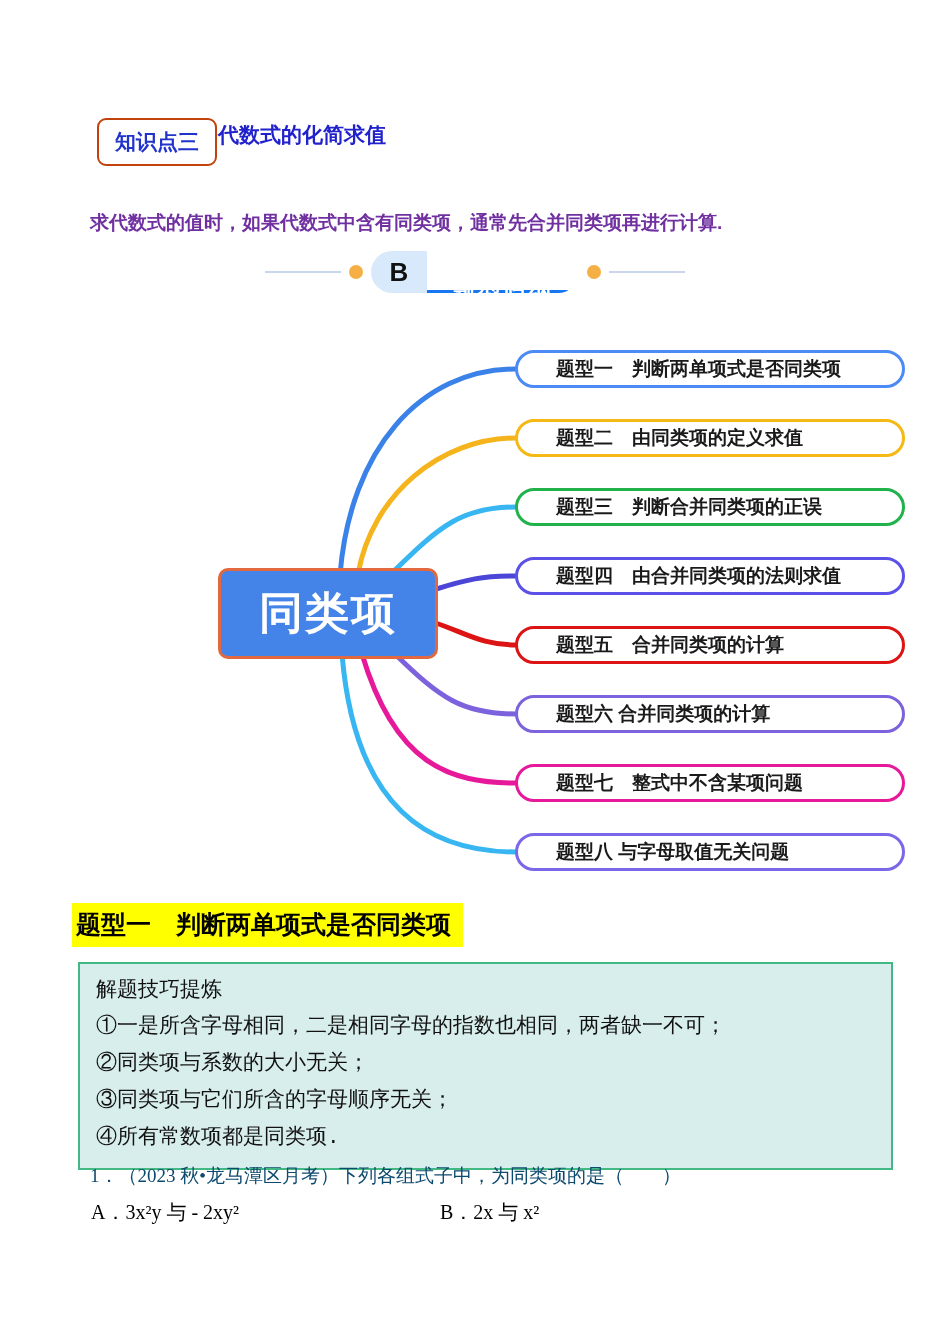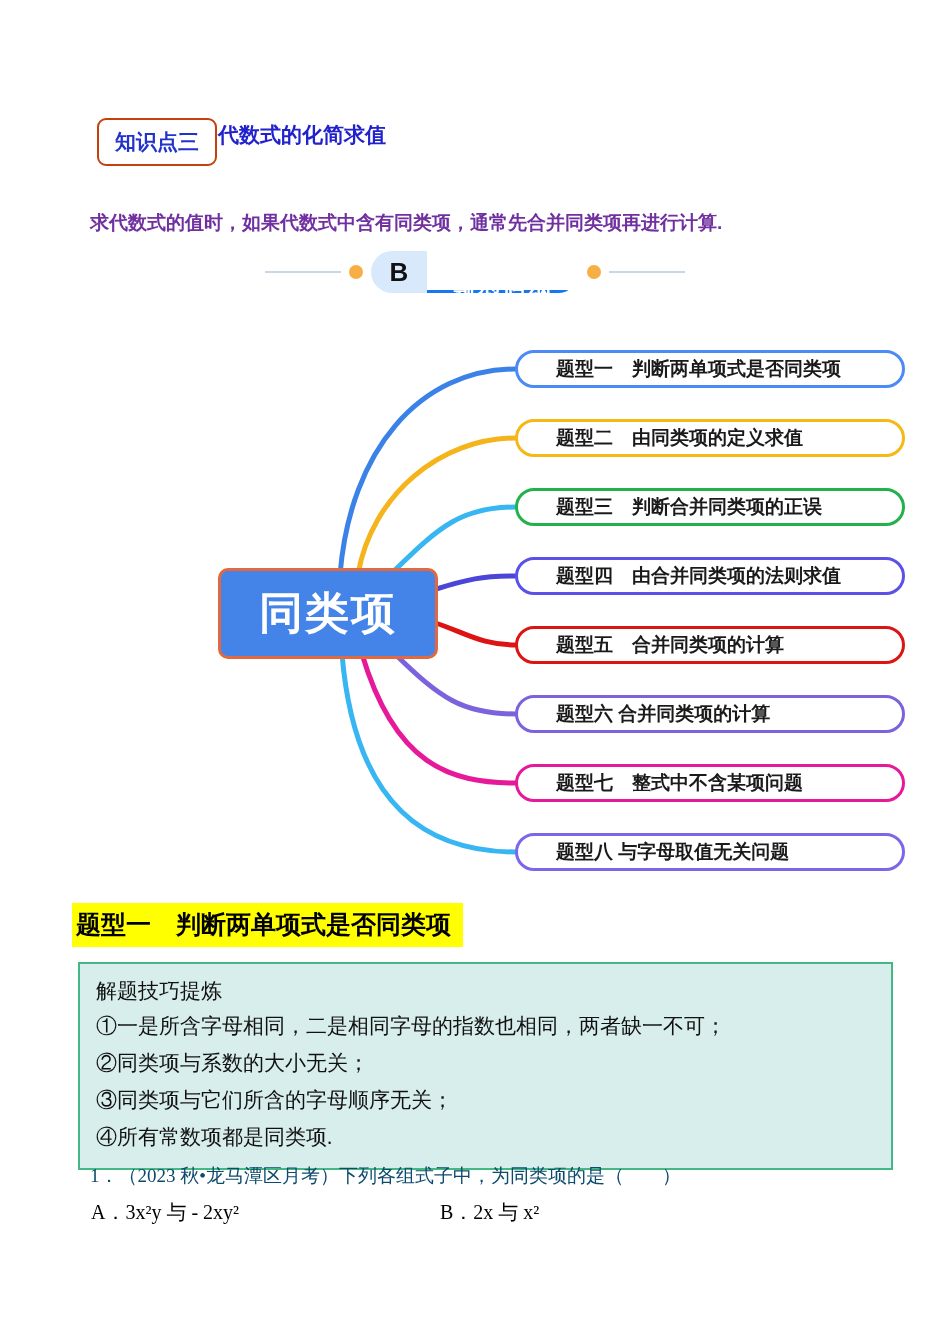--- a/index.html
+++ b/index.html
@@ -43,21 +43,21 @@
   .pill.p7{top:434px;border-color:#e6199a;}
   .pill.p8{top:503px;border-color:#7a68e8;}
 
   
   .sec-heading{position:absolute;left:72px;top:903px;background:#ffff00;color:#000;
                font-size:25px;font-weight:bold;padding:5px 12px 6px 4px;}
 
   
   .tips-box{position:absolute;left:78px;top:962px;width:815px;box-sizing:border-box;
             background:#d8eeec;border:2px solid #42b883;padding:10px 16px 12px 16px;
-            font-family:Liberation Serif, serif;color:#111;}
+            font-family:Liberation Mono, monospace;color:#111;}
   .tips-title{font-size:21px;line-height:34px;}
   .tips-item{font-size:21px;line-height:37px;}
 
   
   .question{position:absolute;left:90px;top:1163px;font-family:"Liberation Serif",serif;
             font-size:19px;color:#0c4a6e;}
   .opt{position:absolute;top:1199px;font-family:"Liberation Serif",serif;font-size:20px;color:#000;}
   .optA{left:91px;}
   .optB{left:440px;}
 </style>

